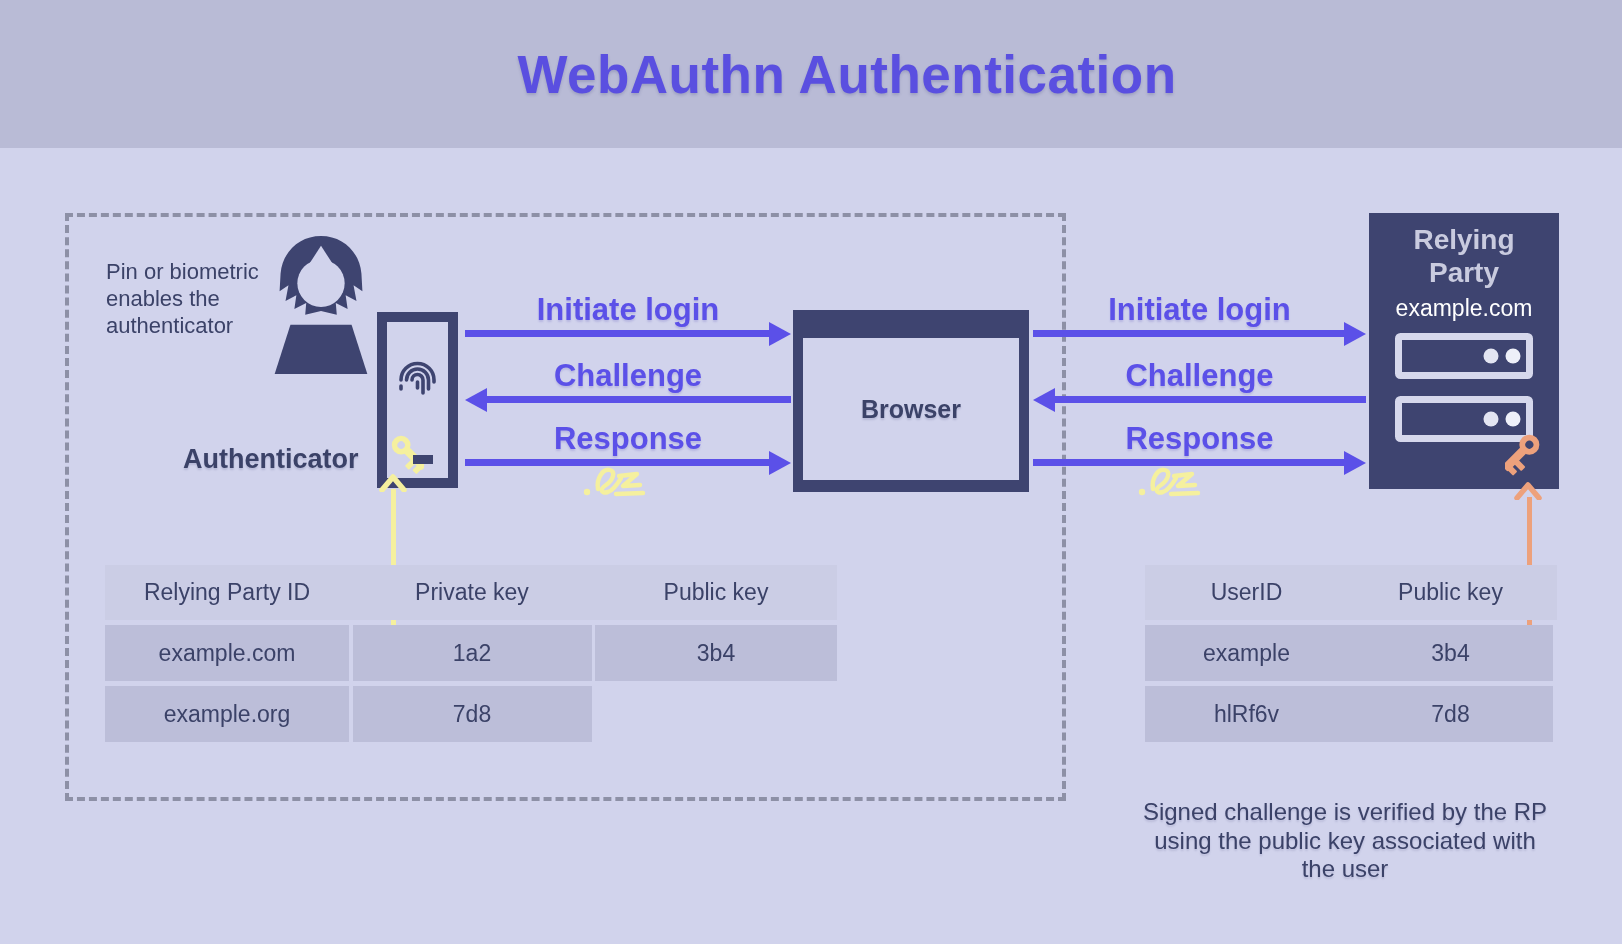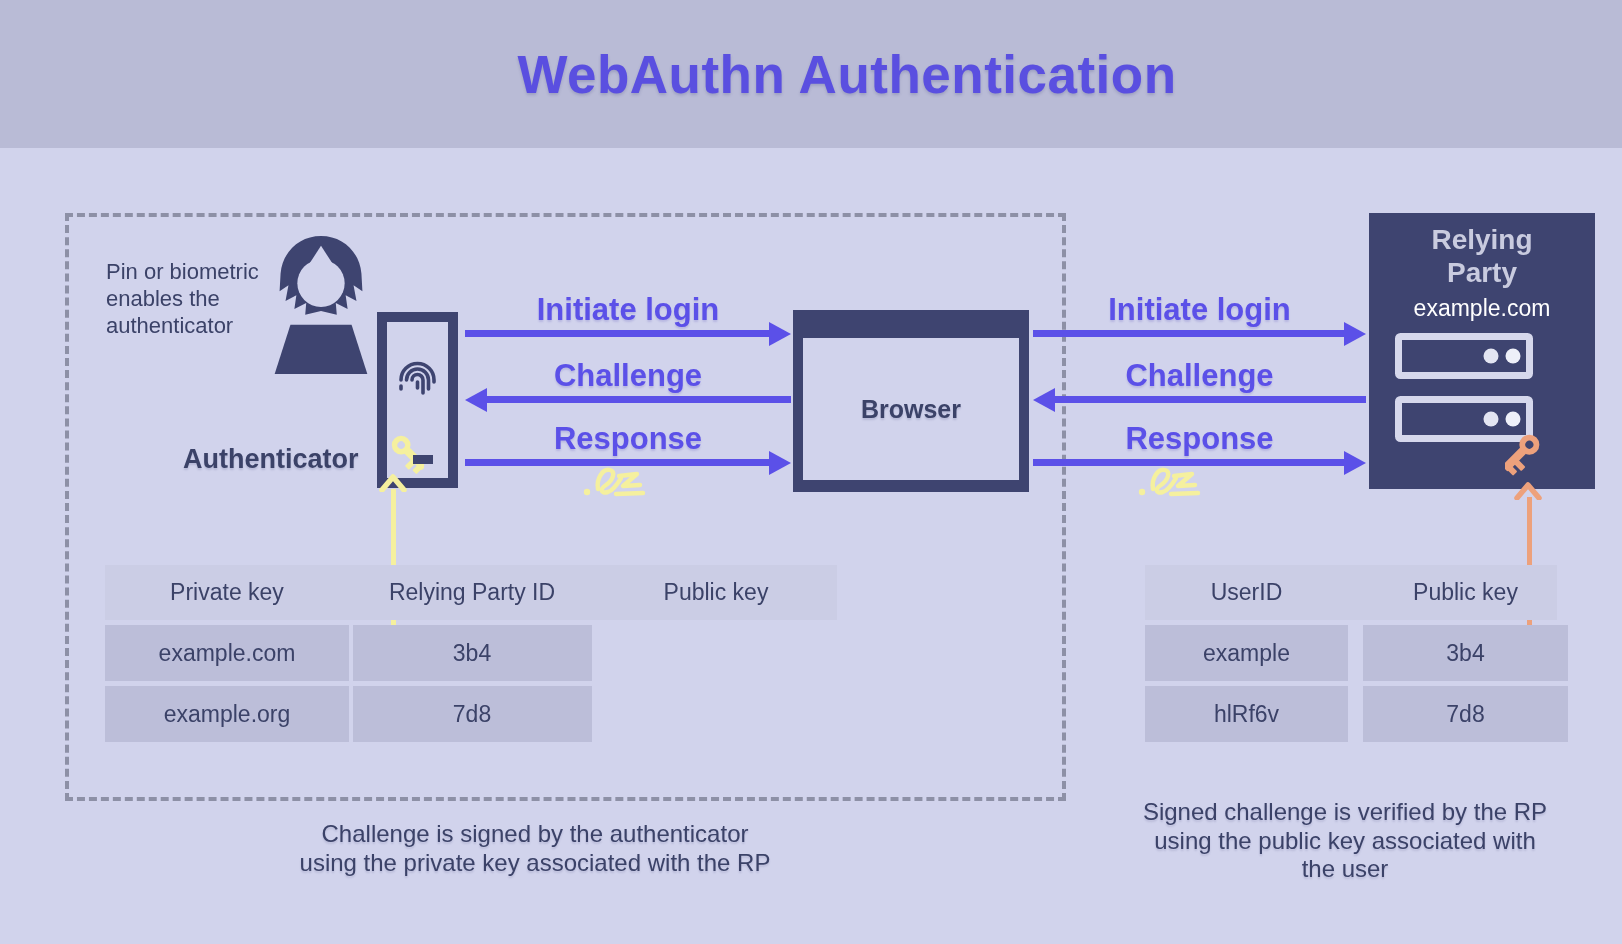--- a/index.html
+++ b/index.html
@@ -42,39 +42,39 @@
   .arrow-head.right{border-left:22px solid var(--purple);}
   .arrow-head.left{border-right:22px solid var(--purple);}
 
   .signature{position:absolute;width:72px;height:34px;}
 
   .browser{position:absolute;left:793px;top:310px;width:236px;height:182px;background:var(--navy);}
   .browser-inner{position:absolute;left:10px;right:10px;top:28px;bottom:12px;background:var(--page_bg);
                  display:flex;align-items:center;justify-content:center;}
   .browser-label{font-size:25px;font-weight:700;color:var(--text_navy);text-shadow:0 2px 2px rgba(60,64,120,.18);}
 
-  .rp-box{position:absolute;left:1369px;top:213px;width:226px;height:276px;background:var(--navy);text-decoration:underline;}
+  .rp-box{position:absolute;left:1369px;top:213px;width:190px;height:276px;background:var(--navy);text-decoration:underline;}
   .rp-title{position:absolute;top:10px;left:0;width:100%;text-align:center;font-size:28px;font-weight:700;
             line-height:33px;color:var(--rp_title_text);}
   .rp-domain{position:absolute;top:82px;left:0;width:100%;text-align:center;font-size:23px;font-weight:500;color:var(--white);}
   .server{position:absolute;left:26px;width:138px;height:46px;}
   .server.s1{top:120px;} .server.s2{top:183px;}
   .rp-key{position:absolute;left:136px;top:220px;width:48px;height:52px;}
 
   .hl-box{position:absolute;box-sizing:border-box;background:transparent;}
   .hl-box.yellow{border:5px solid var(--yellow);}
   .hl-box.orange{border:5px solid var(--orange);}
   .conn{position:absolute;}
   .conn.yellow{background:var(--yellow);} .conn.orange{background:var(--orange);}
   .chevron{position:absolute;width:28px;height:18px;}
 
   .table{position:absolute;top:565px;}
   .thead,.trow{display:grid;}
   .left-table .thead,.left-table .trow{grid-template-columns:244px 239px 242px;column-gap:3.5px;}
-  .right-table .thead,.right-table .trow{grid-template-columns:203px 205px;column-gap:15px;}
+  .right-table .thead,.right-table .trow{grid-template-columns:203px 205px;column-gap:0;}
   .left-table{left:105px;width:732px;} .right-table{left:1145px;width:412px;}
   .thead{background:var(--table_header_bg);height:55px;}
   .trow{margin-top:5px;height:56px;}
   .th,.td{display:flex;align-items:center;justify-content:center;font-size:23px;font-weight:500;color:var(--text_navy);}
   .td{background:var(--table_cell_bg);}
 
   .caption{position:absolute;text-align:center;font-size:24px;line-height:28.5px;font-weight:500;
            color:var(--text_navy);text-shadow:0 2px 2px rgba(60,64,120,.16);}
   .caption.left{left:255px;top:820px;width:560px;}
   .caption.right{left:1100px;top:798px;width:490px;}
@@ -210,26 +210,27 @@
 
   <svg class="chevron" style="left:1514px;top:482px" viewBox="0 0 28 18">
     <polyline points="3,16 14,3 25,16" fill="none" stroke="#eda17c" stroke-width="5.5" stroke-linecap="round" stroke-linejoin="round"></polyline>
   </svg>
   <div class="conn orange" style="left:1527px;top:497px;width:5px;height:156px"></div>
   <div class="conn orange" style="left:1492px;top:650px;width:40px;height:5px"></div>
   <div class="hl-box orange" style="left:1415px;top:632px;width:80px;height:44px"></div>
 
   <div class="table left-table">
     <div class="thead">
+      <div class="th">Relying Party ID</div>
       <div class="th">Private key</div>
-      <div class="th">Relying Party ID</div>
       <div class="th">Public key</div>
     </div>
     <div class="trow">
       <div class="td">example.com</div>
+      <div class="td">1a2</div>
       <div class="td">3b4</div>
     </div>
     <div class="trow">
       <div class="td">example.org</div>
       <div class="td">7d8</div>
     </div>
   </div>
 
   <div class="table right-table">
     <div class="thead">
@@ -239,19 +240,17 @@
     <div class="trow">
       <div class="td">example</div>
       <div class="td">3b4</div>
     </div>
     <div class="trow">
       <div class="td">hlRf6v</div>
       <div class="td">7d8</div>
     </div>
   </div>
 
-  <div class="caption left preline">Challenge is signed by the  authenticator
-using the private key associated with the RP</div>
   <div class="caption right preline">Signed challenge is verified by the RP
 using the public key associated with
 the user</div>
 
 </div>
 
 </body></html>

